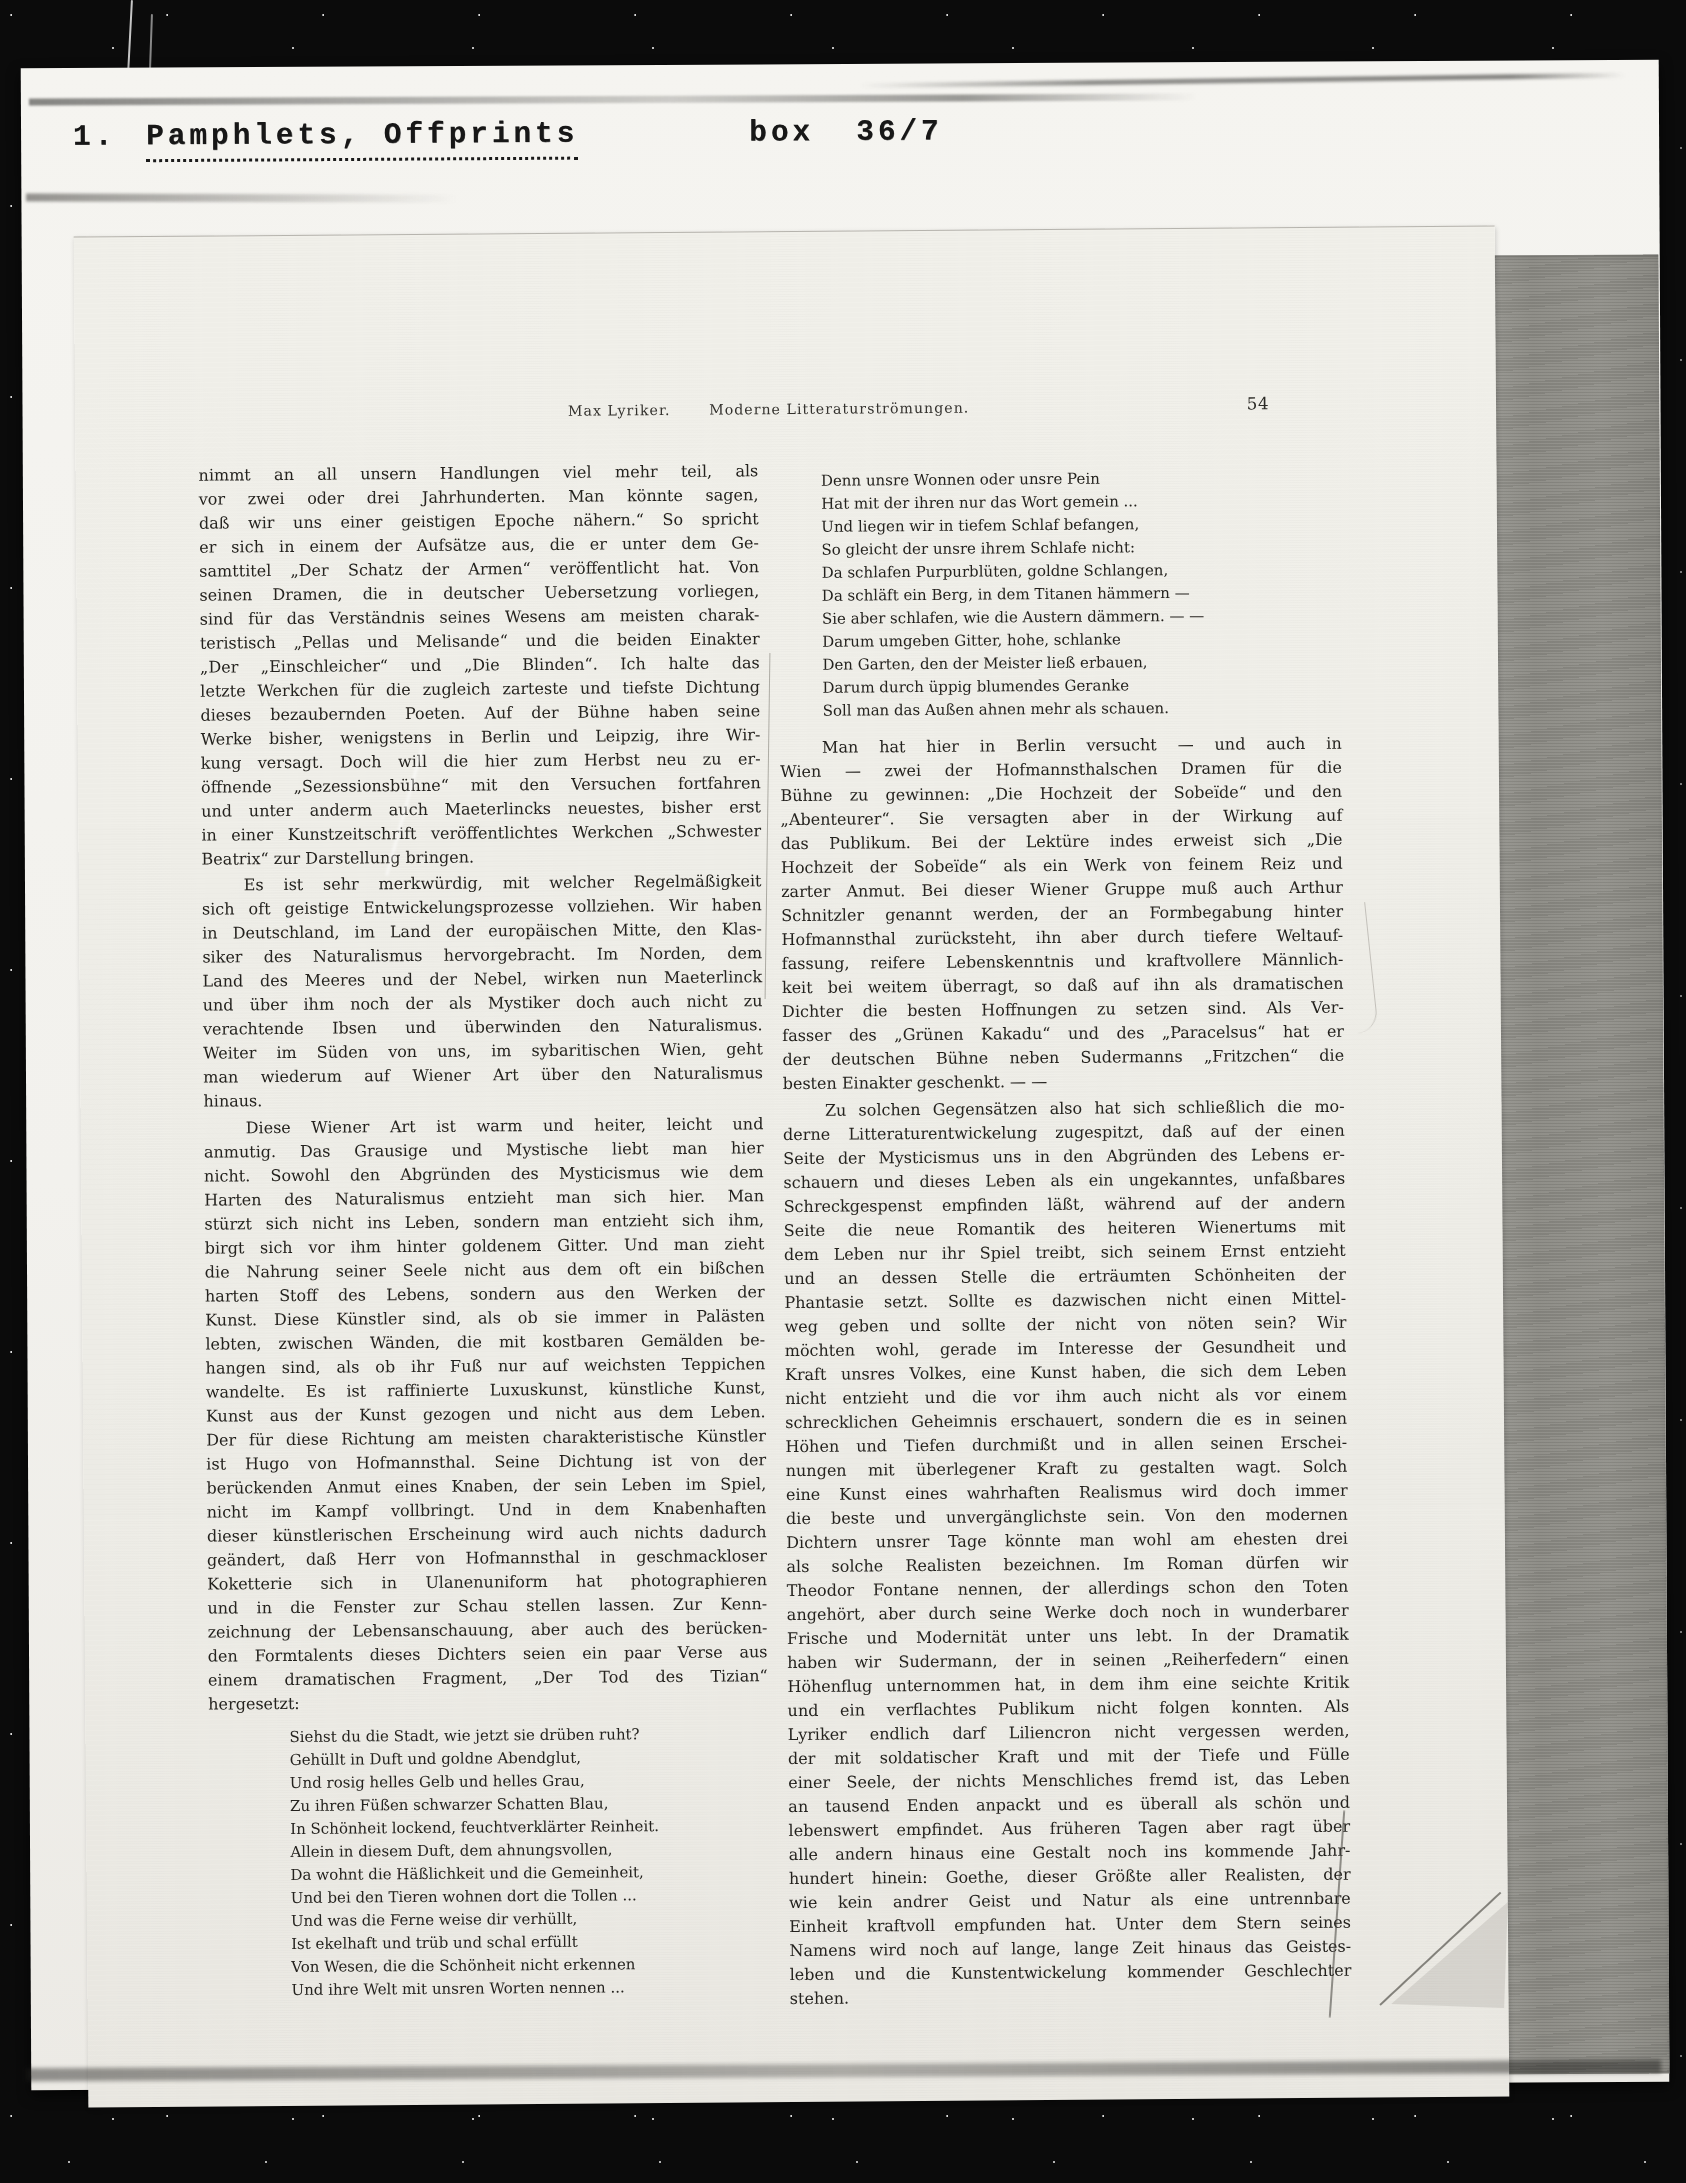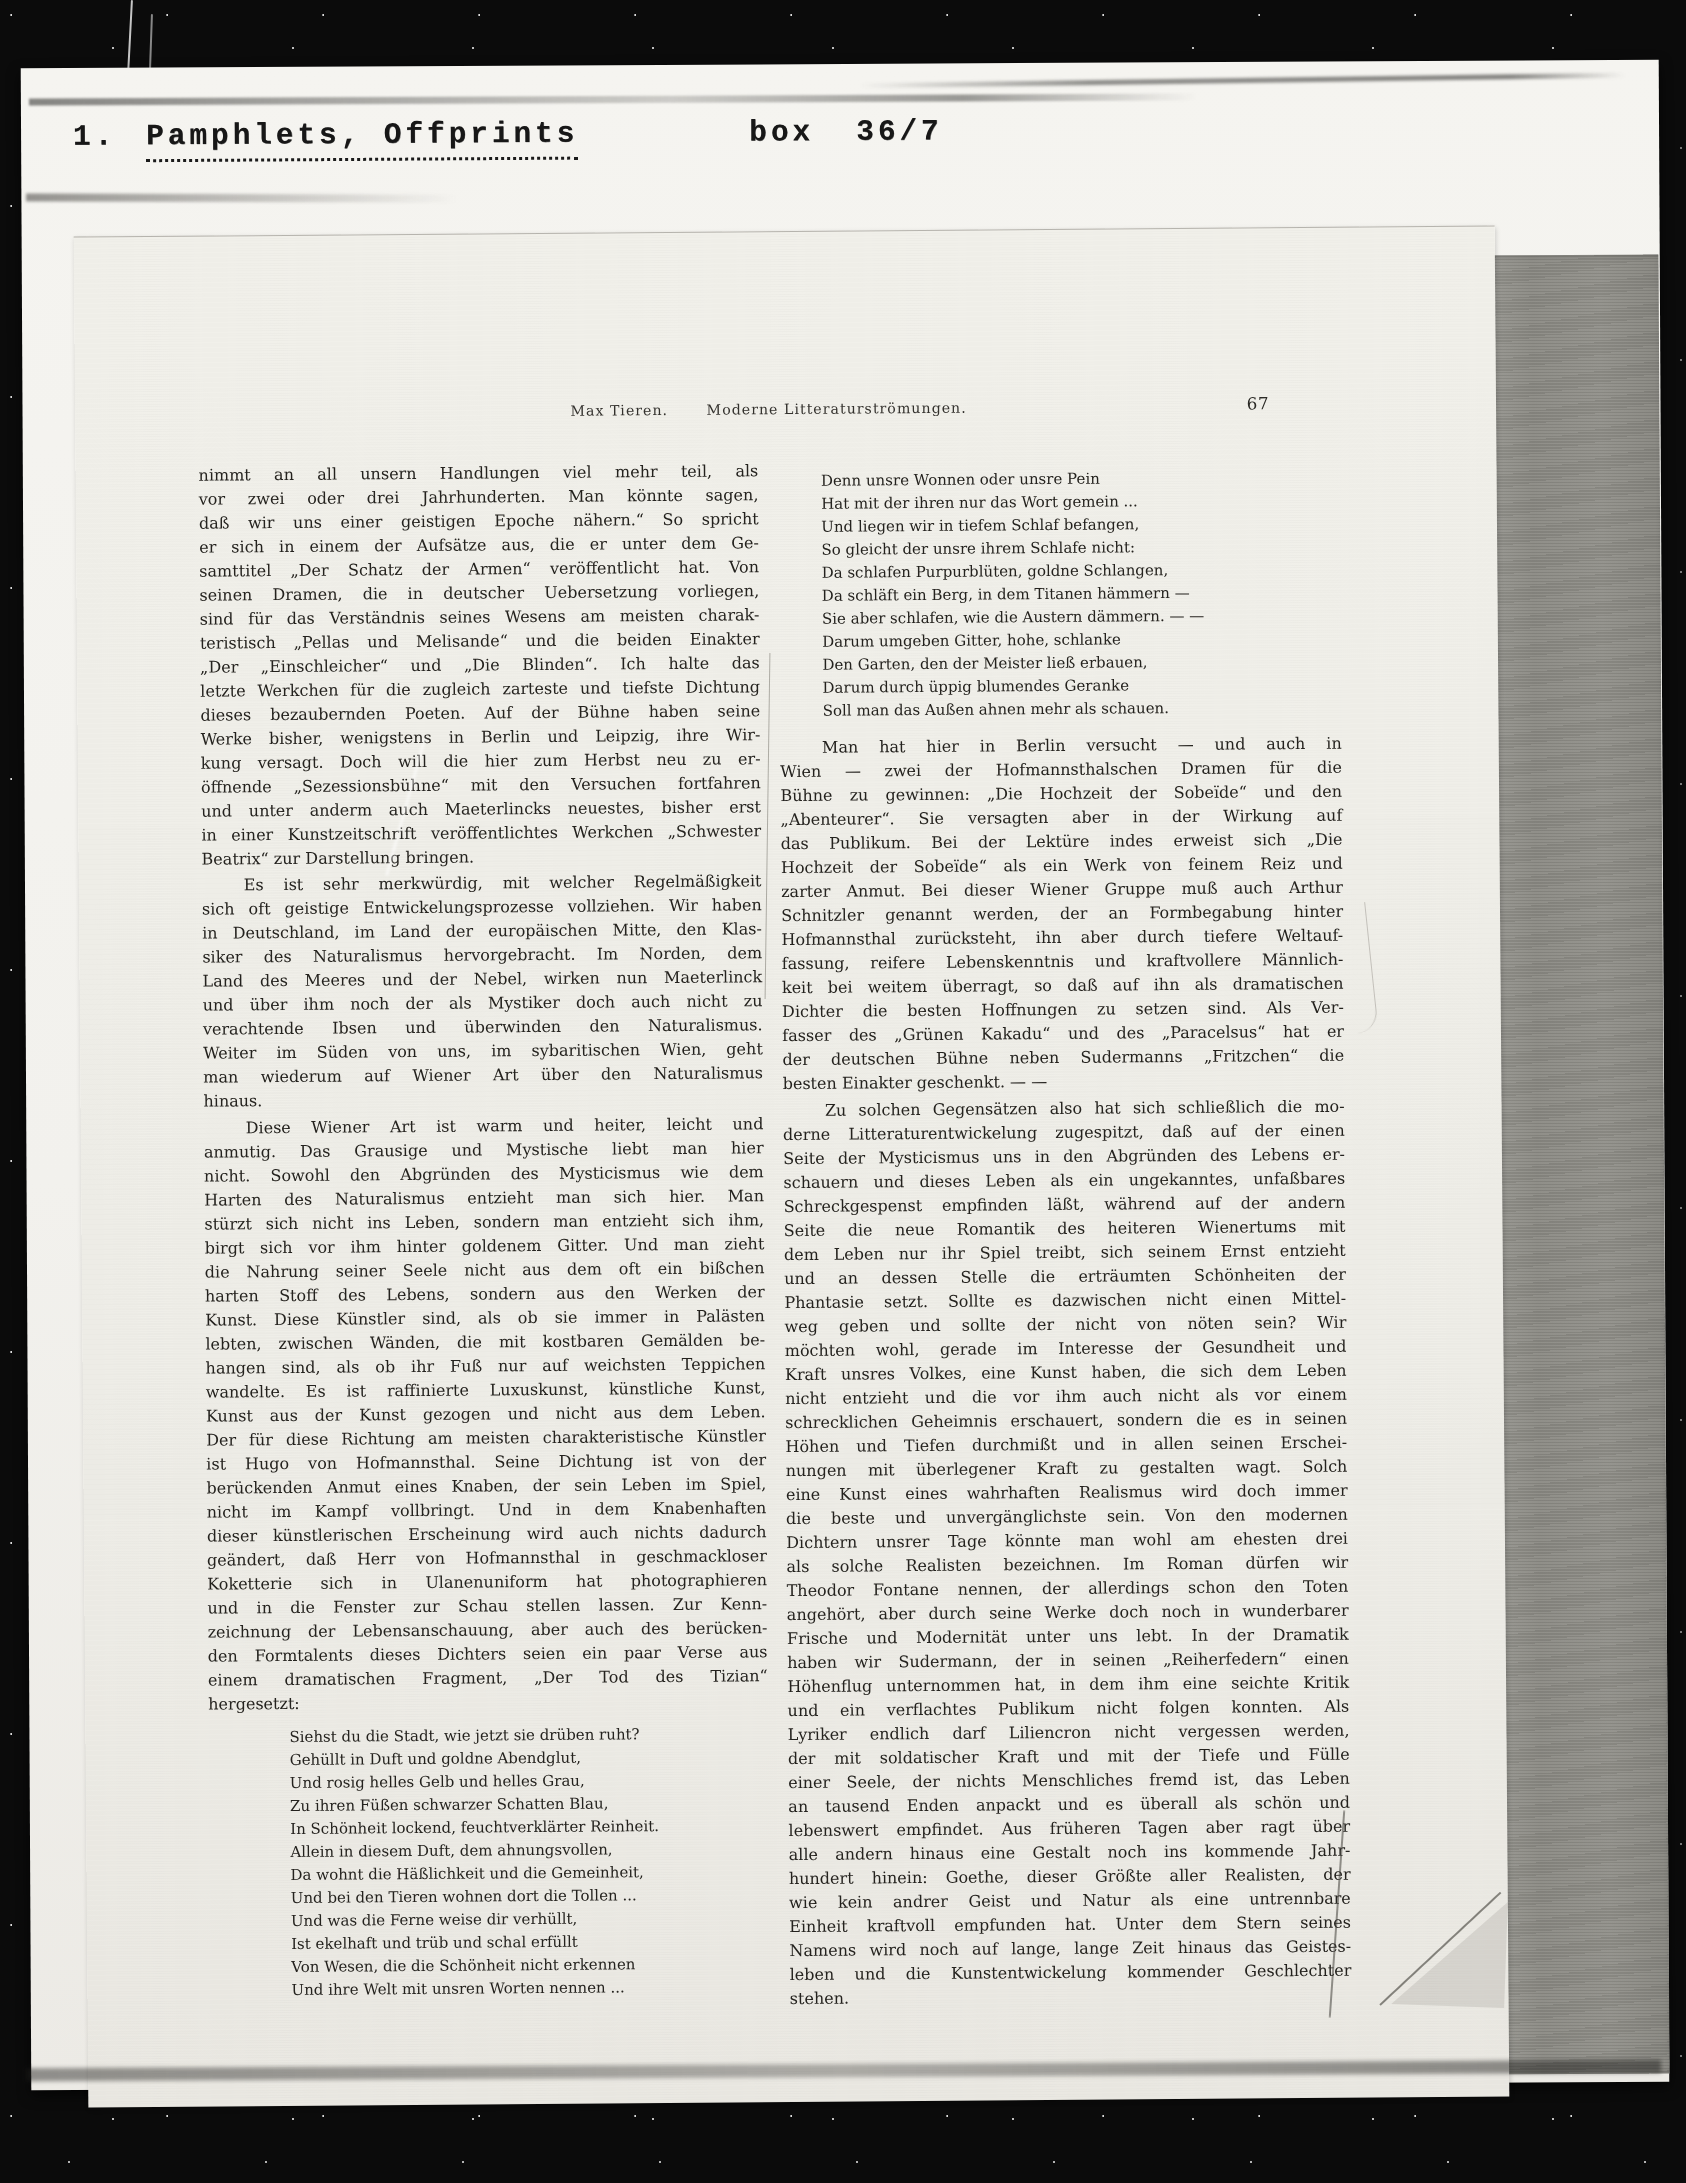--- a/index.html
+++ b/index.html
@@ -158,23 +158,23 @@
 
 <div class="archive-label">
   <span class="num">1.</span>
   <span class="title">Pamphlets, Offprints</span>
   <span class="box">box 36/7</span>
 </div>
 
 <div class="offprint">
   <div class="page-inner">
     <div class="running-header">
-      <span class="r-author">Max Tieren.</span>
+      <span class="r-author">Max Lyriker.</span>
       <span class="r-title">Moderne Litteraturströmungen.</span>
-      <span class="pagenum">67</span>
+      <span class="pagenum">54</span>
     </div>
     <div class="columns">
       <div class="col col-left">
           <div class="block para">
             <div class="line">nimmt an all unsern Handlungen viel mehr teil, als</div>
             <div class="line">vor zwei oder drei Jahrhunderten. Man könnte sagen,</div>
             <div class="line">daß wir uns einer geistigen Epoche nähern.“ So spricht</div>
             <div class="line">er sich in einem der Aufsätze aus, die er unter dem Ge-</div>
             <div class="line">samttitel „Der Schatz der Armen“ veröffentlicht hat. Von</div>
             <div class="line">seinen Dramen, die in deutscher Uebersetzung vorliegen,</div>

